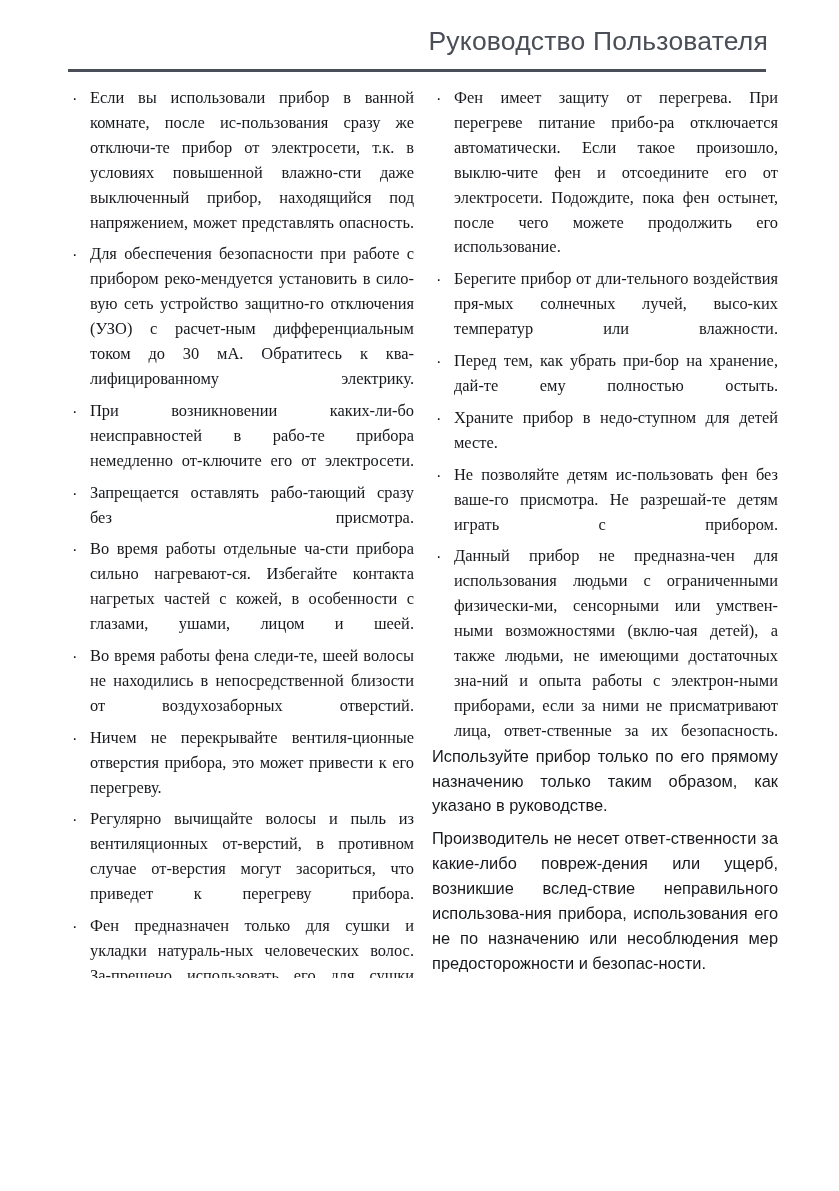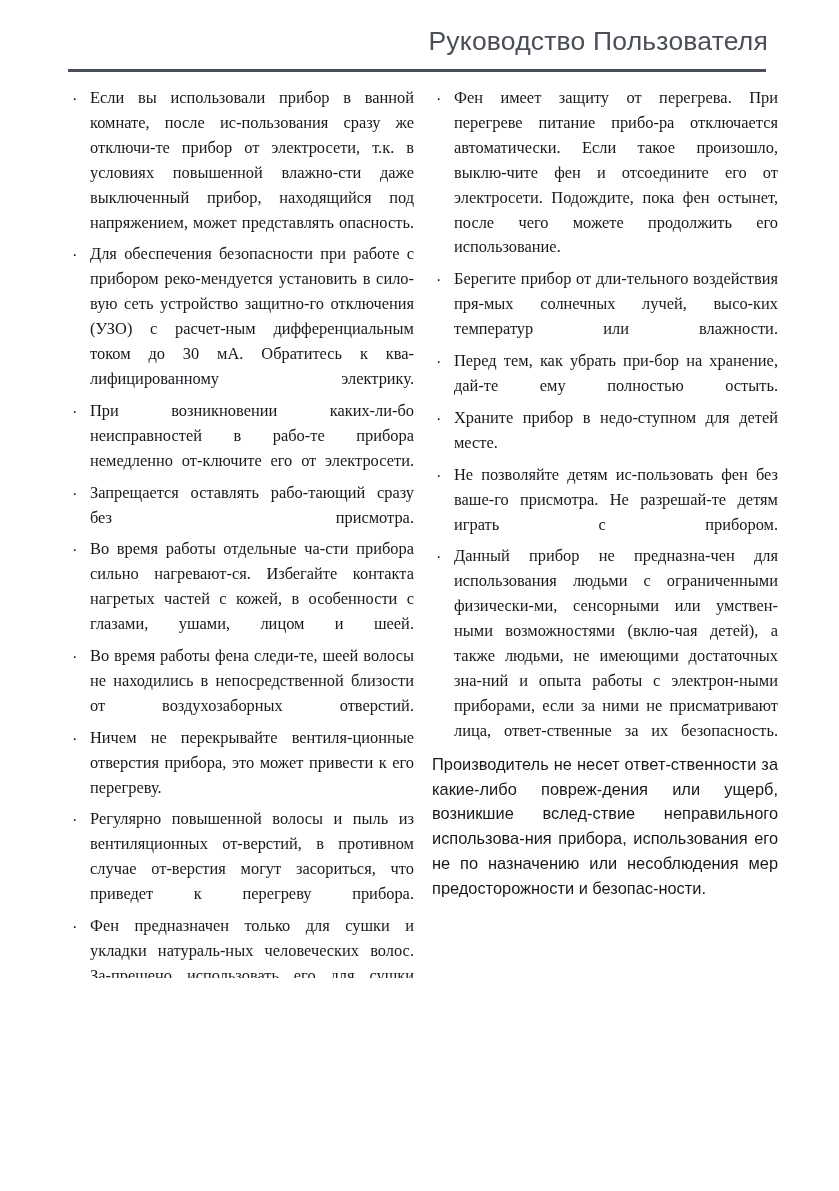--- a/index.html
+++ b/index.html
@@ -177,21 +177,21 @@
           <span class="bullet-text just-all">Во время работы фена следи-те, шеей волосы не находились в непосредственной близости от воздухозаборных отверстий.</span>
         </li>
 
         <li class="bullet-item">
           <span class="bullet-dot">·</span>
           <span class="bullet-text just-all">Ничем не перекрывайте вентиля-ционные отверстия прибора, это может привести к его перегреву.</span>
         </li>
 
         <li class="bullet-item">
           <span class="bullet-dot">·</span>
-          <span class="bullet-text just-all">Регулярно повышенной волосы и пыль из вентиляционных от-верстий, в противном случае от-верстия могут засориться, что приведет к перегреву прибора.</span>
+          <span class="bullet-text just-all">Регулярно вычищайте волосы и пыль из вентиляционных от-верстий, в противном случае от-верстия могут засориться, что приведет к перегреву прибора.</span>
         </li>
 
         <li class="bullet-item">
           <span class="bullet-dot">·</span>
           <span class="bullet-text just-all">Фен предназначен только для сушки и укладки натураль-ных человеческих волос. За-прещено использовать его для сушки искусственных во-лос или шерсти животных.</span>
         </li>
 
         <li class="bullet-item">
           <span class="bullet-dot">·</span>
           <span class="bullet-text just-all">Запрещено использовать при-бор для сушки каких-либо дру-гих предметов и материалов.</span>
@@ -228,20 +228,21 @@
           <span class="bullet-text just-all">Не позволяйте детям ис-пользовать фен без ваше-го присмотра. Не разрешай-те детям играть с прибором.</span>
         </li>
 
         <li class="bullet-item">
           <span class="bullet-dot">·</span>
           <span class="bullet-text just-all">Данный прибор не предназна-чен для использования людьми с ограниченными физически-ми, сенсорными или умствен-ными возможностями (вклю-чая детей), а также людьми, не имеющими достаточных зна-ний и опыта работы с электрон-ными приборами, если за ними не присматривают лица, ответ-ственные за их безопасность.</span>
         </li>
 
       </ul>
 
+      <p class="plain-para">Используйте прибор только по его прямому назначению только таким образом, как указано в руководстве.</p>
 
       <p class="plain-para">Производитель не несет ответ-ственности за какие-либо повреж-дения или ущерб, возникшие вслед-ствие неправильного использова-ния прибора, использования его не по назначению или несоблюдения мер предосторожности и безопас-ности.</p>
     </div>
 
   </div>
 
   <div class="brand">Pioneer</div>
 
   <div class="page-number">5</div>
 

